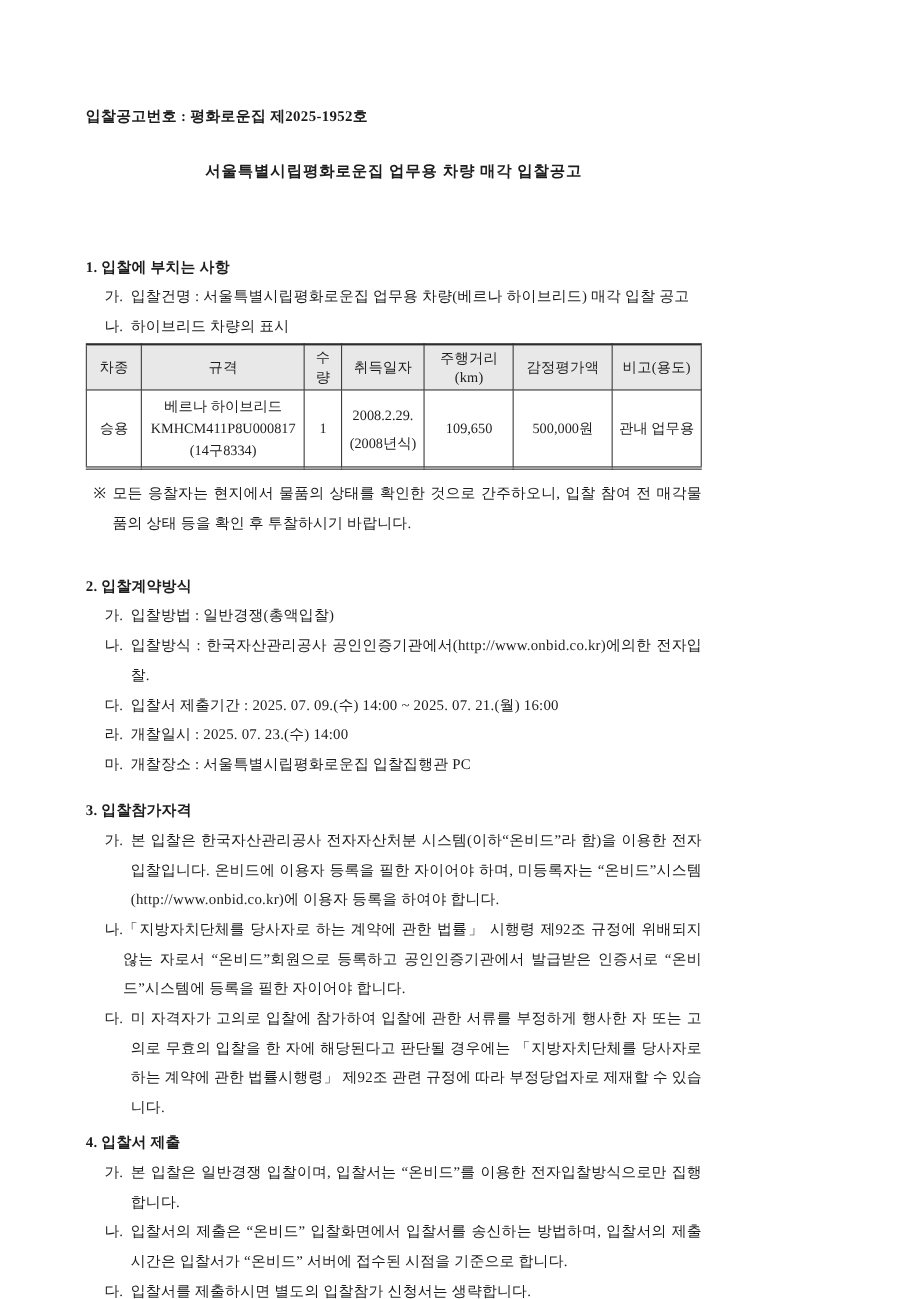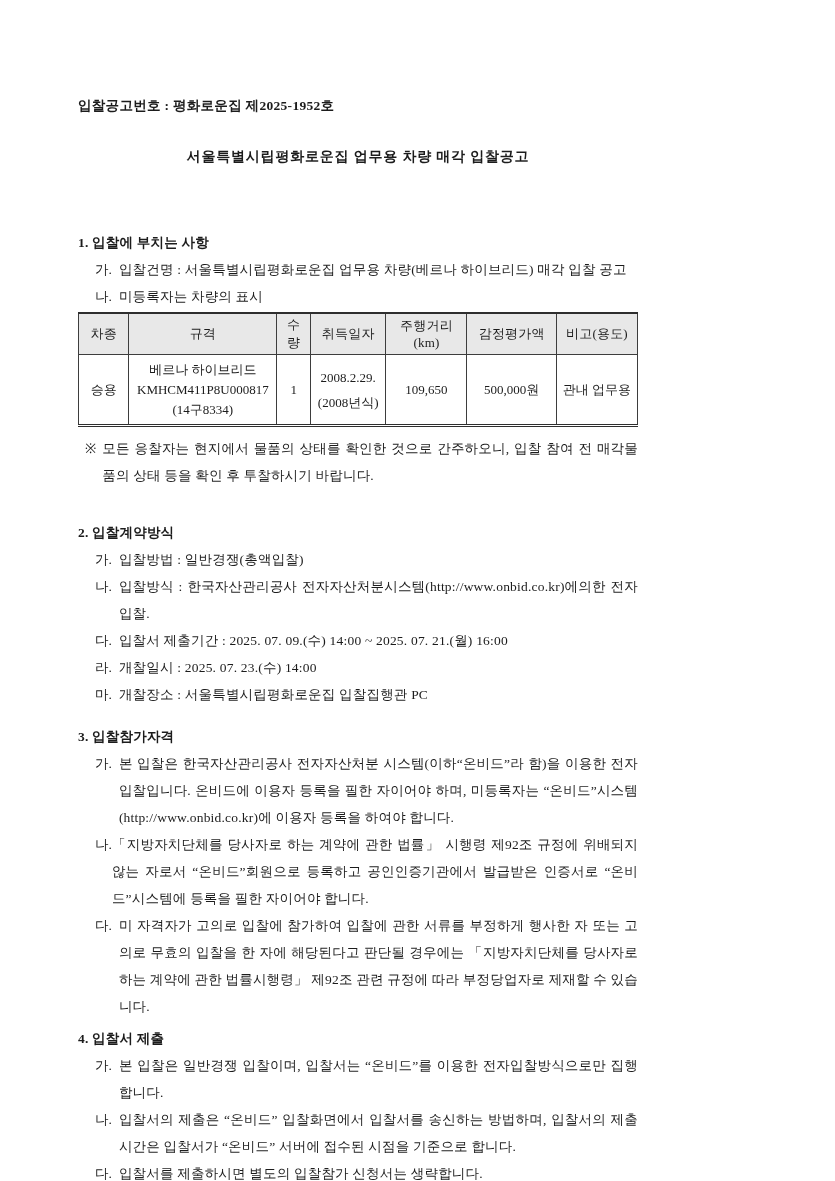--- a/index.html
+++ b/index.html
@@ -112,21 +112,21 @@
   <div class="doc-title">서울특별시립평화로운집 업무용 차량 매각 입찰공고</div>
 
   <div class="section" id="section1">
     <div class="section-heading">1. 입찰에 부치는 사항</div>
     <div class="item">
       <span class="item-label">가.</span>
       <span class="item-text">입찰건명 : 서울특별시립평화로운집 업무용 차량(베르나 하이브리드) 매각 입찰 공고</span>
     </div>
     <div class="item">
       <span class="item-label">나.</span>
-      <span class="item-text">미등록자는 차량의 표시</span>
+      <span class="item-text">하이브리드 차량의 표시</span>
     </div>
 
     <table class="vehicle-table">
       <colgroup>
         <col style="width:9%">
         <col style="width:26.5%">
         <col style="width:6%">
         <col style="width:13.5%">
         <col style="width:14.5%">
         <col style="width:16%">
@@ -170,21 +170,21 @@
   </div>
 
   <div class="section" id="section2">
     <div class="section-heading">2. 입찰계약방식</div>
     <div class="item">
       <span class="item-label">가.</span>
       <span class="item-text">입찰방법 : 일반경쟁(총액입찰)</span>
     </div>
     <div class="item">
       <span class="item-label">나.</span>
-      <span class="item-text"><span>입찰방식 : 한국자산관리공사 전자자산처분시스템(</span><span class="url">http://www.onbid.co.kr</span><span>)에의한 전자입찰.</span></span>
+      <span class="item-text"><span>입찰방식 : 한국자산관리공사 공인인증기관에서(</span><span class="url">http://www.onbid.co.kr</span><span>)에의한 전자입찰.</span></span>
     </div>
     <div class="item">
       <span class="item-label">다.</span>
       <span class="item-text">입찰서 제출기간 : 2025. 07. 09.(수) 14:00 ~ 2025. 07. 21.(월) 16:00</span>
     </div>
     <div class="item">
       <span class="item-label">라.</span>
       <span class="item-text">개찰일시 : 2025. 07. 23.(수) 14:00</span>
     </div>
     <div class="item">

